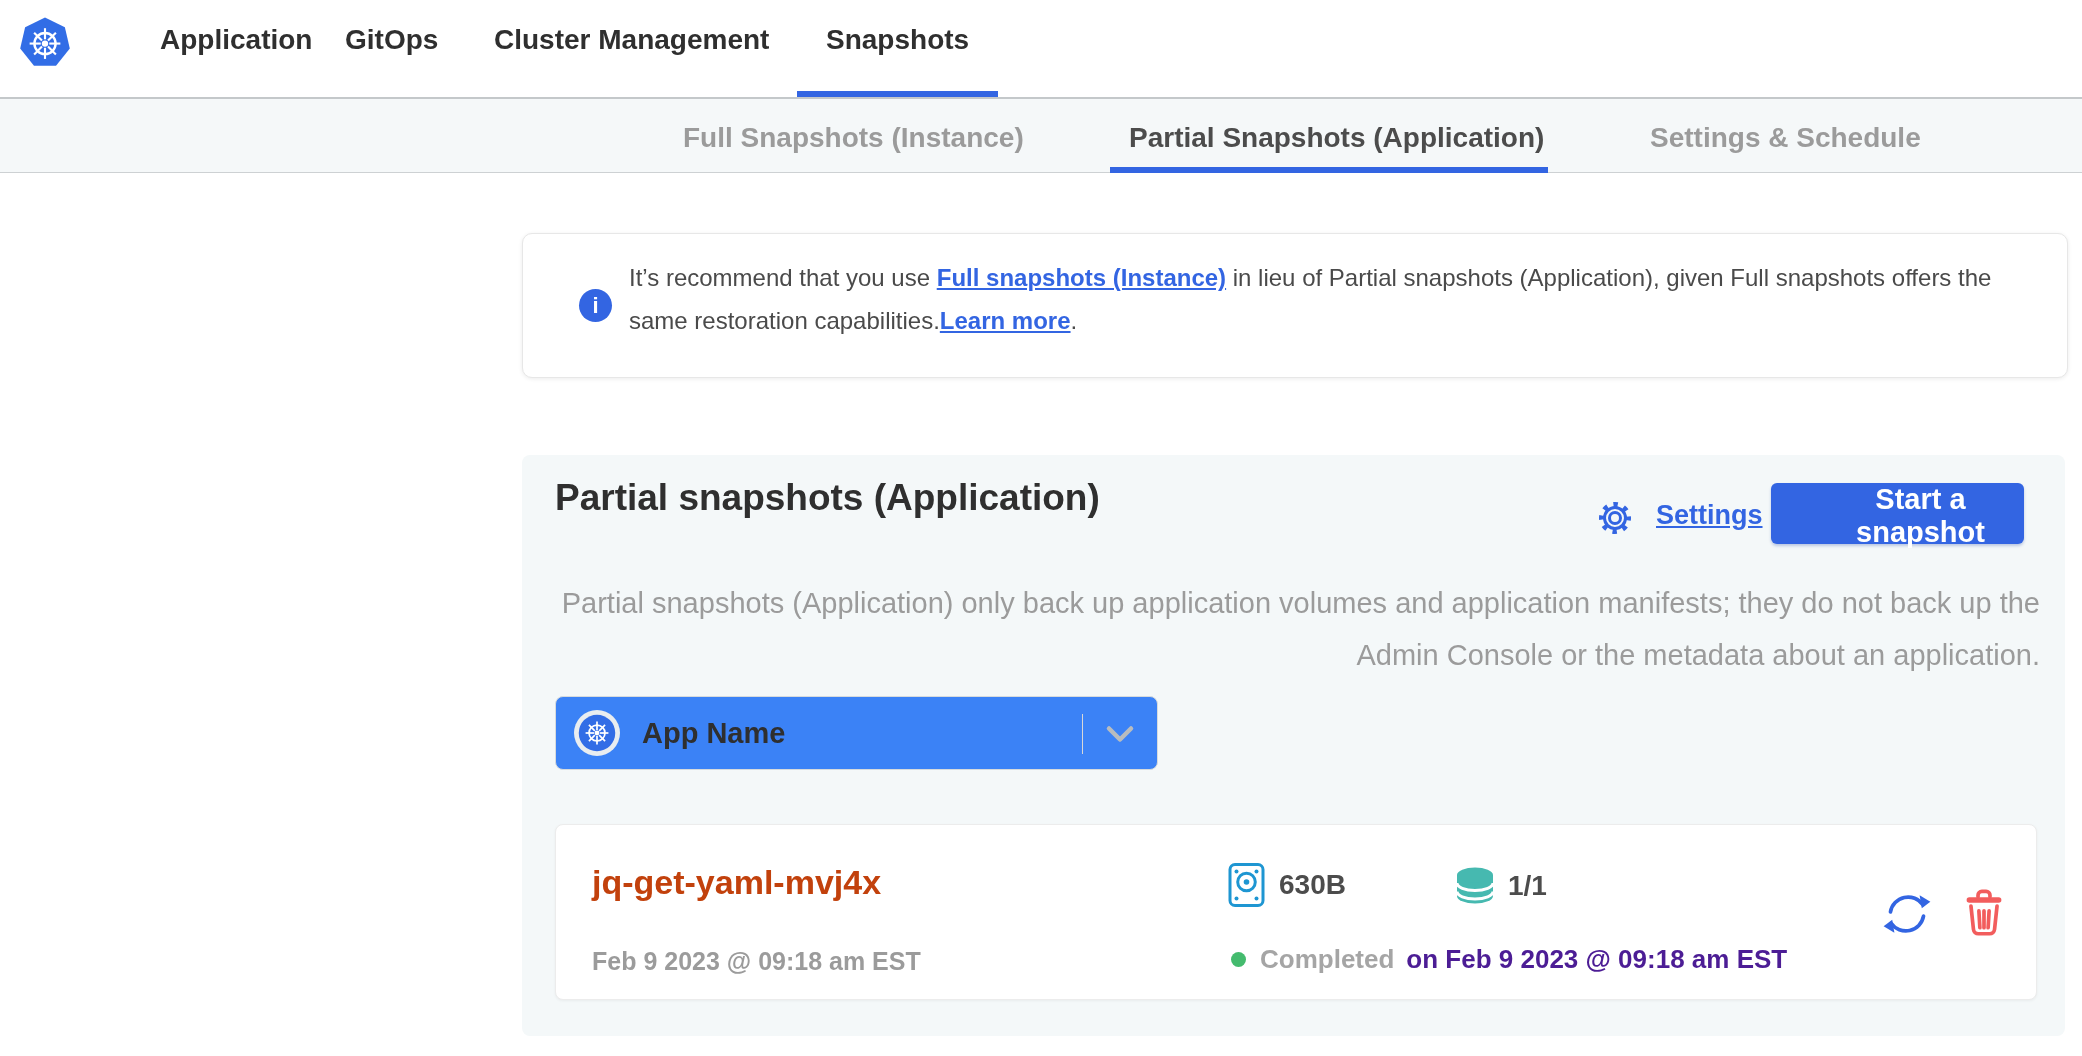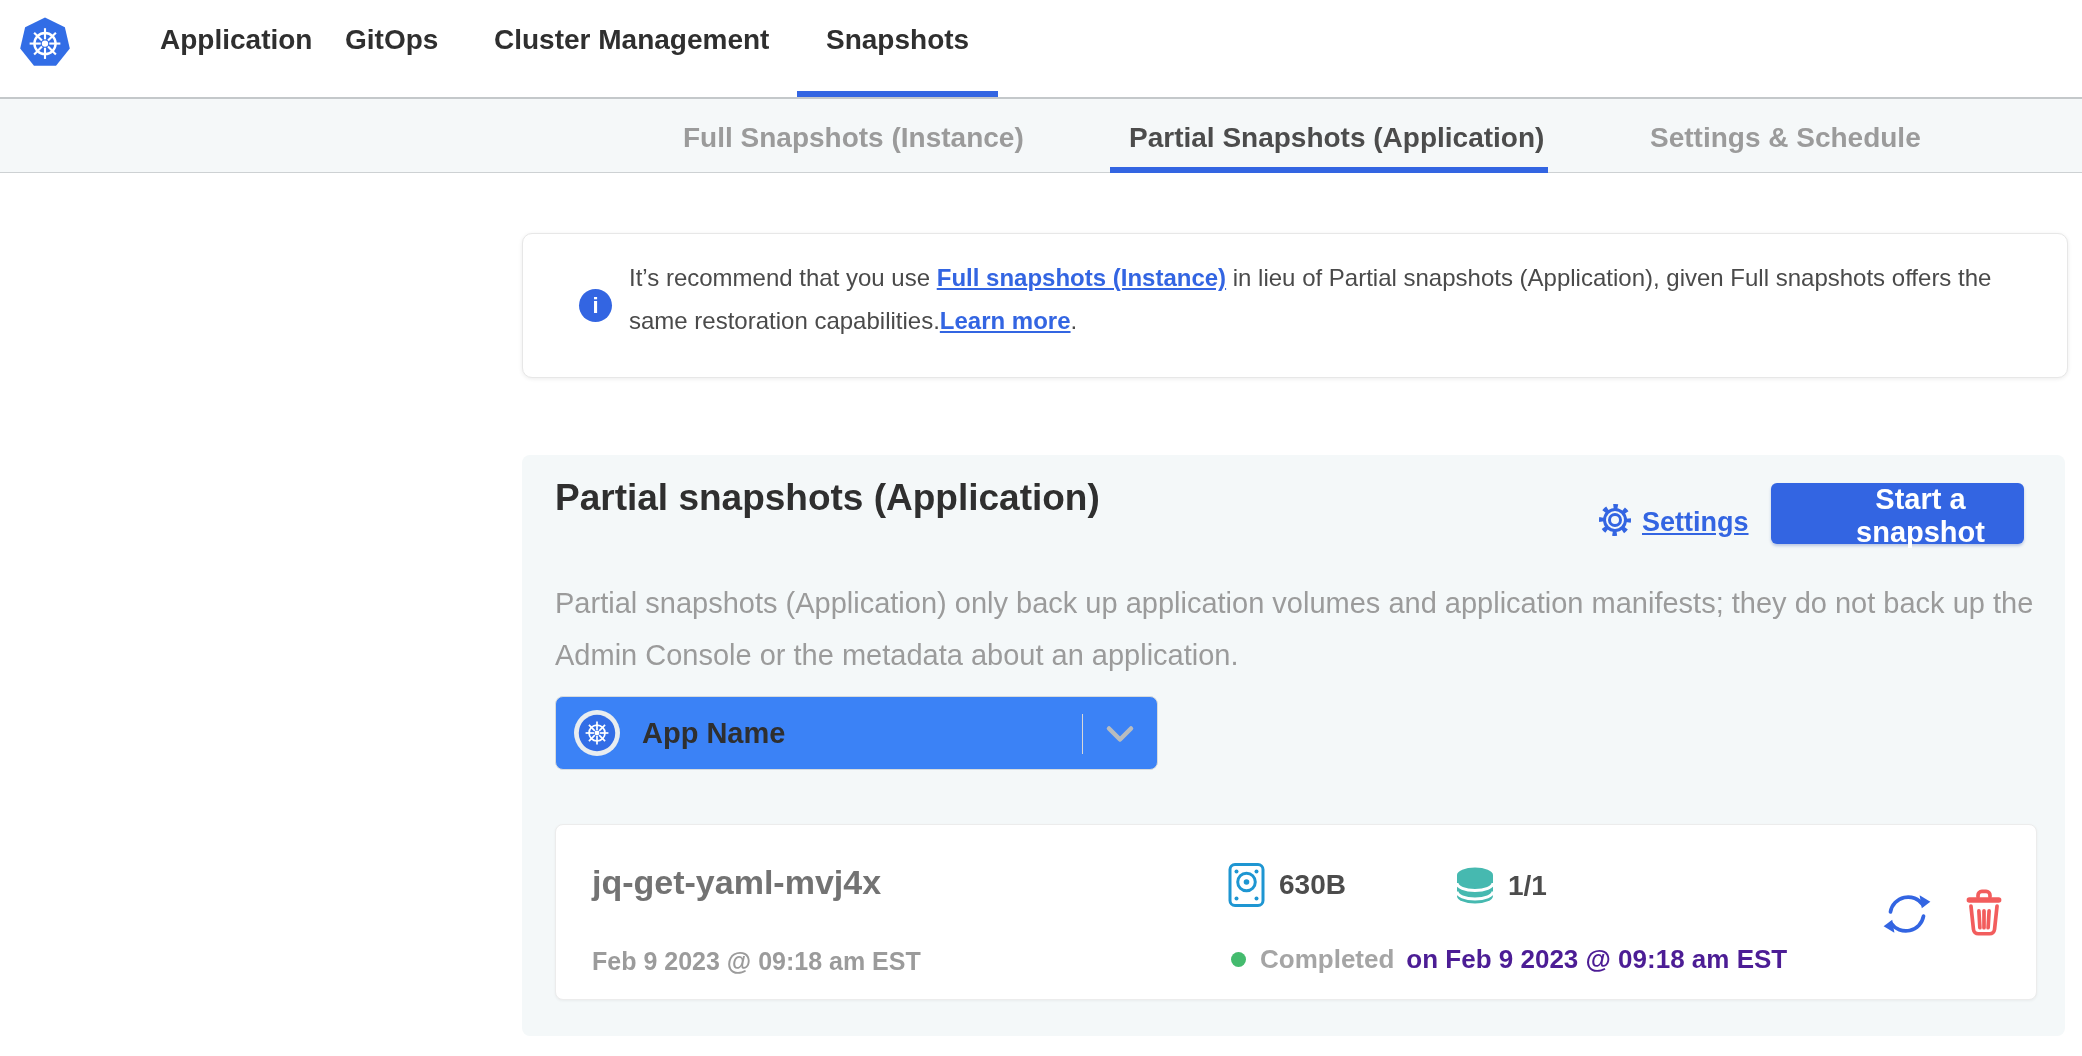--- a/index.html
+++ b/index.html
@@ -25,40 +25,40 @@
   .banner { position:absolute; left:522px; top:233px; width:1546px; height:145px; background:#fff;
     border:1px solid #e7e7e7; border-radius:10px; box-shadow:0 1px 4px rgba(0,0,0,.08); }
   .info-icon { position:absolute; left:56px; top:55px; width:33px; height:33px; border-radius:50%;
     background:#3365e2; color:#fff; font-size:22px; font-weight:700; line-height:33px; text-align:center; }
   .banner-text { position:absolute; left:106px; top:22px; width:1420px; font-size:24px; line-height:43px; color:#4a4a4a; }
   .blue-link { color:#3365e2; font-weight:700; text-decoration:underline; cursor:pointer; }
 
   
   .panel { position:absolute; left:522px; top:455px; width:1543px; height:581px; background:#f4f8f9; border-radius:8px; }
   .panel-title { position:absolute; left:33px; top:22px; font-size:37px; font-weight:700; color:#2f2f2f; }
-  .settings-link { position:absolute; left:1075px; top:45px; height:38px; display:flex; align-items:flex-end; gap:9px; cursor:pointer; }
+  .settings-link { position:absolute; left:1075px; top:45px; height:38px; display:flex; align-items:flex-start; gap:23px; cursor:pointer; }
   .settings-label { font-size:27px; font-weight:700; color:#3365e2; text-decoration:underline; }
   .start-btn { position:absolute; left:1249px; top:28px; width:253px; height:61px; background:#3365e2; border:none;
     border-radius:6px; color:#fff; font-size:29px; font-weight:700; font-family:"Liberation Sans",sans-serif;
     cursor:pointer; box-shadow:0 2px 3px rgba(20,60,160,.25);padding-left:46px; }
-  .panel-desc { position:absolute; left:33px; top:122px; width:1485px; font-size:29px; line-height:52px; color:#9b9b9b; }
+  .panel-desc { position:absolute; left:33px; top:122px; width:1485px; font-size:29px; line-height:52px; color:#9b9b9b;text-align:right; }
 
   
   .app-select { position:absolute; left:33px; top:241px; width:603px; height:74px; background:#3b82f6;
     border:1px solid #d7dbdd; border-radius:8px; display:flex; align-items:center; cursor:pointer; }
   .app-icon-ring { margin-left:18px; width:46px; height:46px; border-radius:50%; background:#e9edf0;
     display:flex; align-items:center; justify-content:center; flex:none; }
   .app-name { margin-left:22px; font-size:29px; font-weight:700; color:#2f2f2f; }
   .select-divider { position:absolute; right:74px; top:17px; width:1px; height:40px; background:#d8d8d8; }
   .chevron { position:absolute; right:22px; top:28px; }
 
   
   .snap-row { position:absolute; left:33px; top:369px; width:1482px; height:176px; background:#fff;
     border:1px solid #ececec; border-radius:8px; box-shadow:0 1px 3px rgba(0,0,0,.05); }
-  .snap-name { position:absolute; left:36px; top:38px; font-size:34px; font-weight:700; color:#737373; }
+  .snap-name { position:absolute; left:36px; top:38px; font-size:34px; font-weight:700; color:#c2410c; }
   .snap-date { position:absolute; left:36px; top:122px; font-size:25px; font-weight:700; color:#9b9b9b; }
   .size-group { position:absolute; left:672px; top:34px; height:52px; display:flex; align-items:center; gap:14px; }
   .vol-group  { position:absolute; left:898px; top:38px; height:46px; display:flex; align-items:center; gap:12px; }
   .metric-text { font-size:28px; font-weight:700; color:#4c4c4c; }
   .status-line { position:absolute; left:675px; top:118px; height:32px; display:flex; align-items:center; }
   .status-dot { width:15px; height:15px; border-radius:50%; background:#44bb6e; flex:none; }
   .status-label { margin-left:14px; font-size:26px; font-weight:600; color:#a5a5a5; }
   .status-finished { margin-left:12px; font-size:26px; font-weight:700; color:#4c1d95; }
   .icon-btn { position:absolute; background:none; border:none; cursor:pointer; padding:0; }
   .restore-btn { left:1326px; top:64px; }

